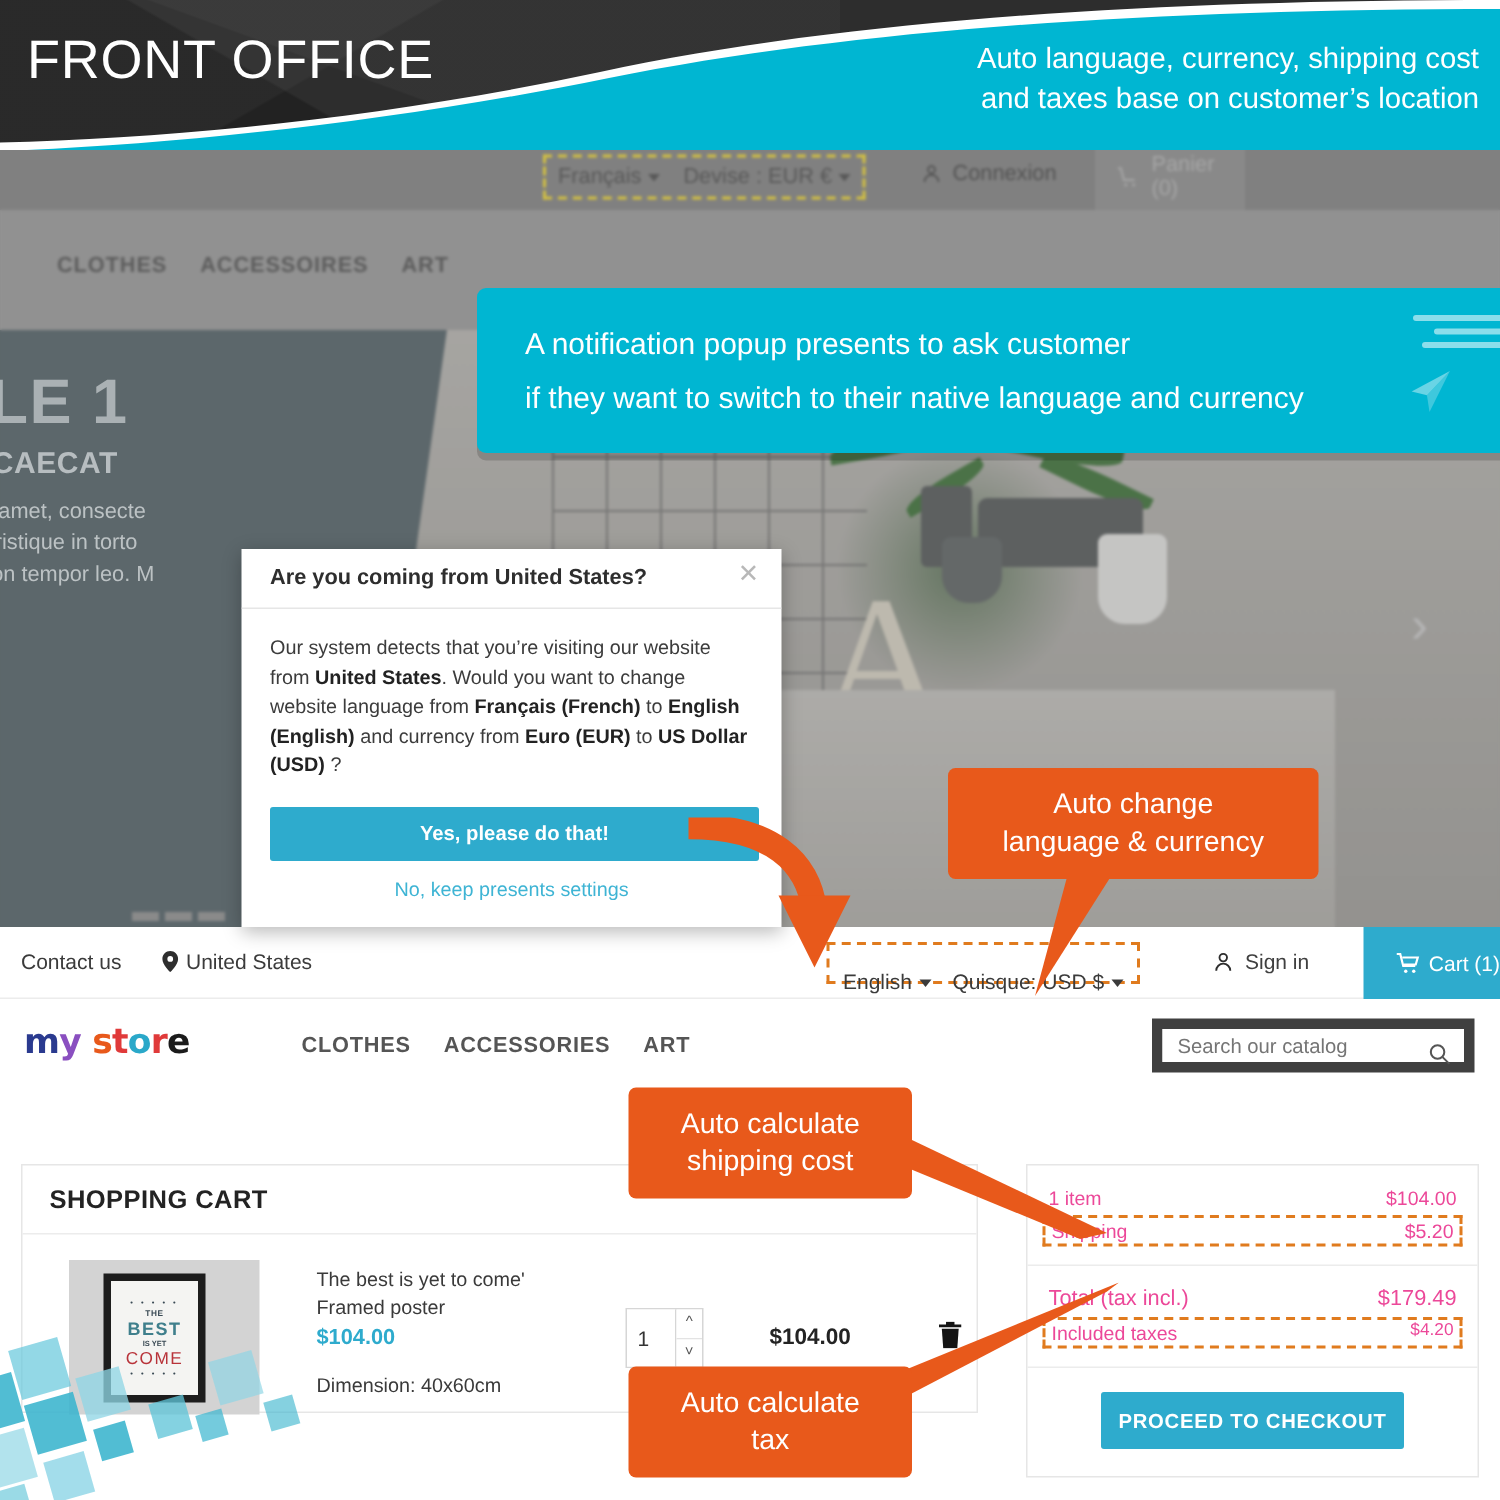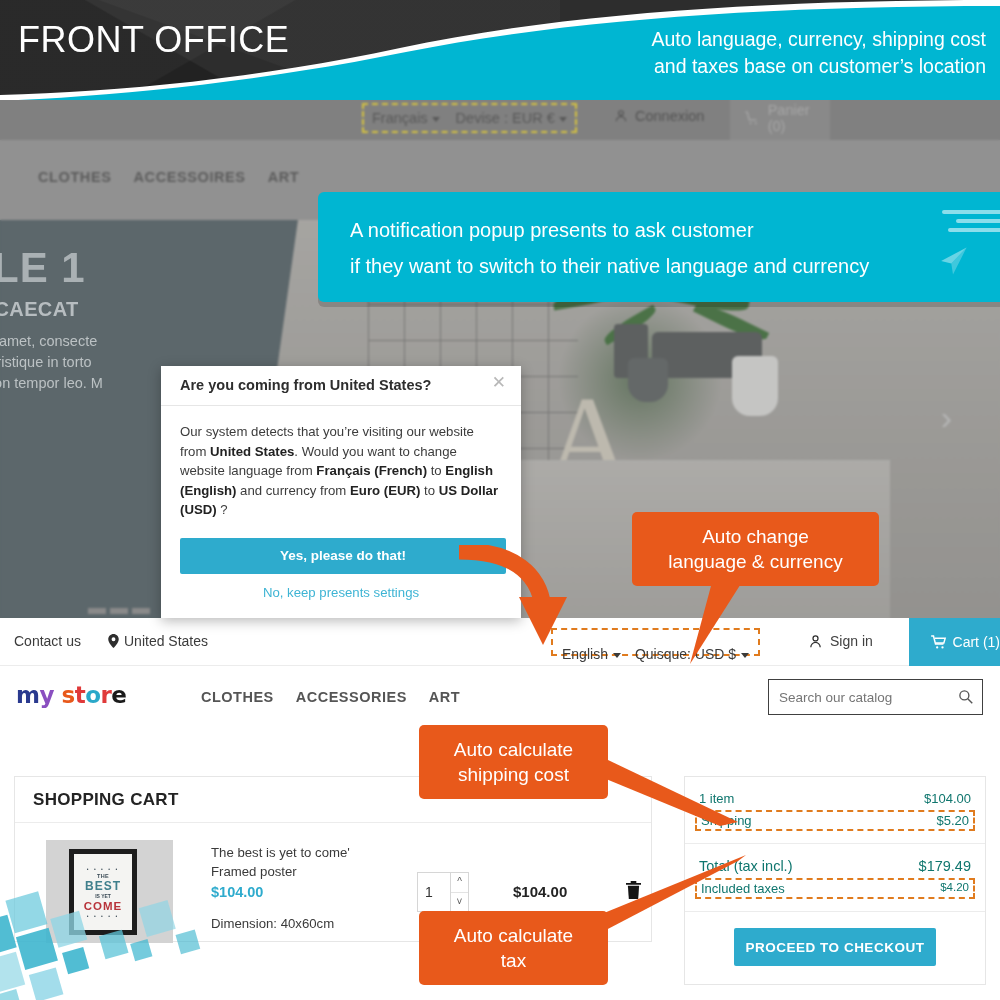--- a/index.html
+++ b/index.html
@@ -153,51 +153,51 @@
   .st-caret{ display:inline-block; border-left:4px solid transparent; border-right:4px solid transparent; border-top:5px solid #3b3b3b; margin-left:5px; vertical-align:middle;}
   .st-signin { position:absolute; left:808px; top:15px; font-size:14px; color:#404040; display:flex; align-items:center; gap:7px;}
   .st-cart { position:absolute; right:0; top:0; width:91px; height:48px; background:#2eabcd; color:#fff; font-size:14px;
              display:flex; align-items:center; justify-content:flex-end; gap:6px;}
 
   .store-head { position:relative; height:62px; }
   .logo { position:absolute; left:16px; top:16px; font-size:23px; font-weight:700; letter-spacing:-.5px; font-family:"DejaVu Sans", sans-serif;}
   .logo .l1{color:#2a3a8f}.logo .l2{color:#8a4fc0}.logo .l3{color:#e8591b}.logo .l4{color:#e03a3a}
   .logo .l5{color:#2aa8c9}.logo .l6{color:#e03a3a}.logo .l7{color:#1b1b1b}
   .store-nav { position:absolute; left:201px; top:23px; display:flex; gap:22px; font-size:14.5px; font-weight:700; color:#555; letter-spacing:.5px;}
-  .store-search { position:absolute; right:17px; top:13px; width:215px; height:36px; border:1px solid #404040; }
+  .store-search { position:absolute; right:17px; top:13px; width:215px; height:36px; border:7px solid #404040; }
   .store-search input { width:100%; height:100%; border:none; outline:none; padding:0 30px 0 10px; font-size:13.5px; color:#9a9a9a; font-family:"Liberation Sans",sans-serif;}
   .store-search .mag { position:absolute; right:9px; top:9px; color:#555; font-size:15px;}
 
   
   .cart-wrap { position:absolute; left:14px; top:158px; width:638px; background:#fff; border:1px solid #e6e6e6;}
   .cart-title { height:46px; line-height:46px; padding-left:18px; font-size:17px; font-weight:700; color:#232323; border-bottom:1px solid #ececec; letter-spacing:.3px;}
   .cart-row { position:relative; height:118px; }
   .cart-img { position:absolute; left:31px; top:17px; width:127px; height:103px; background:#d3d3d3; overflow:hidden;}
   .poster { position:absolute; left:23px; top:9px; width:68px; height:86px; background:#1d1d1d; padding:5px; }
   .poster-in { width:100%; height:100%; background:#f4f4f2; display:flex; flex-direction:column; align-items:center; justify-content:center; gap:1px;}
   .p-dots{font-size:5px;letter-spacing:2px;color:#3a4a55;}
   .p-the{font-size:5.5px;font-weight:700;color:#3a4a55;letter-spacing:.4px;}
   .p-best{font-size:12px;font-weight:700;color:#3f7f8c;letter-spacing:1px;line-height:12px;}
   .p-isyet{font-size:5px;font-weight:700;color:#3a4a55;}
-  .p-come{font-size:11.5px;font-weight:700;color:#b8333a;letter-spacing:1px;line-height:12px;}
+  .p-come{font-size:11.5px;font-weight:400;color:#b8333a;letter-spacing:1px;line-height:12px;}
   .cart-info { position:absolute; left:196px; top:20px; width:190px; font-size:13.2px; line-height:19px; color:#3a3a3a;}
   .cart-info .price { color:#2eabcd; font-weight:700; font-size:14.5px; display:block; margin-top:2px;}
   .cart-info .dim { margin-top:12px; }
   .qty { position:absolute; left:402px; top:49px; width:52px; height:40px; border:1px solid #d6d6d6; display:flex;}
   .qty input{ width:32px; border:none; outline:none; text-align:left; padding-left:7px; font-size:14px; color:#333; font-family:"Liberation Sans",sans-serif;}
   .qty-btns{ width:20px; border-left:1px solid #d6d6d6; display:flex; flex-direction:column;}
   .qty-btns button{ flex:1; border:none; background:#fff; font-size:10px; color:#555; line-height:1; cursor:pointer;}
   .qty-btns button:first-child{ border-bottom:1px solid #e3e3e3;}
   .cart-total { position:absolute; left:498px; top:60px; font-size:15px; font-weight:700; color:#232323;}
   .cart-del { position:absolute; left:611px; top:58px; }
 
   
   .sum { position:absolute; right:14px; top:158px; width:302px; background:#fff; border:1px solid #e6e6e6; }
   .sum-sec { padding:12px 14px 12px 14px; border-bottom:1px solid #ececec; }
-  .sum-line { display:flex; justify-content:space-between; font-size:13px; color:#0f766e; padding:2px 0; }
+  .sum-line { display:flex; justify-content:space-between; font-size:13px; color:#ec4899; padding:2px 0; }
   .sum-line.big { font-size:14.5px; }
   .sum-line.small .v{ font-size:11.5px; }
   .dash-box { border:2px dashed #e07b1e; padding:1px 4px; margin:2px -4px 0 -4px;}
   .sum-btn { padding:16px 14px 18px 14px; text-align:center;}
   .sum-btn button { width:202px; height:38px; background:#2eabcd; border:none; color:#fff; font-size:13.5px; font-weight:700; letter-spacing:.5px; border-radius:2px;}
 
   
   .squares { position:absolute; left:0; bottom:0; width:220px; height:160px; z-index:25; pointer-events:none;}
 </style>
 </head>

